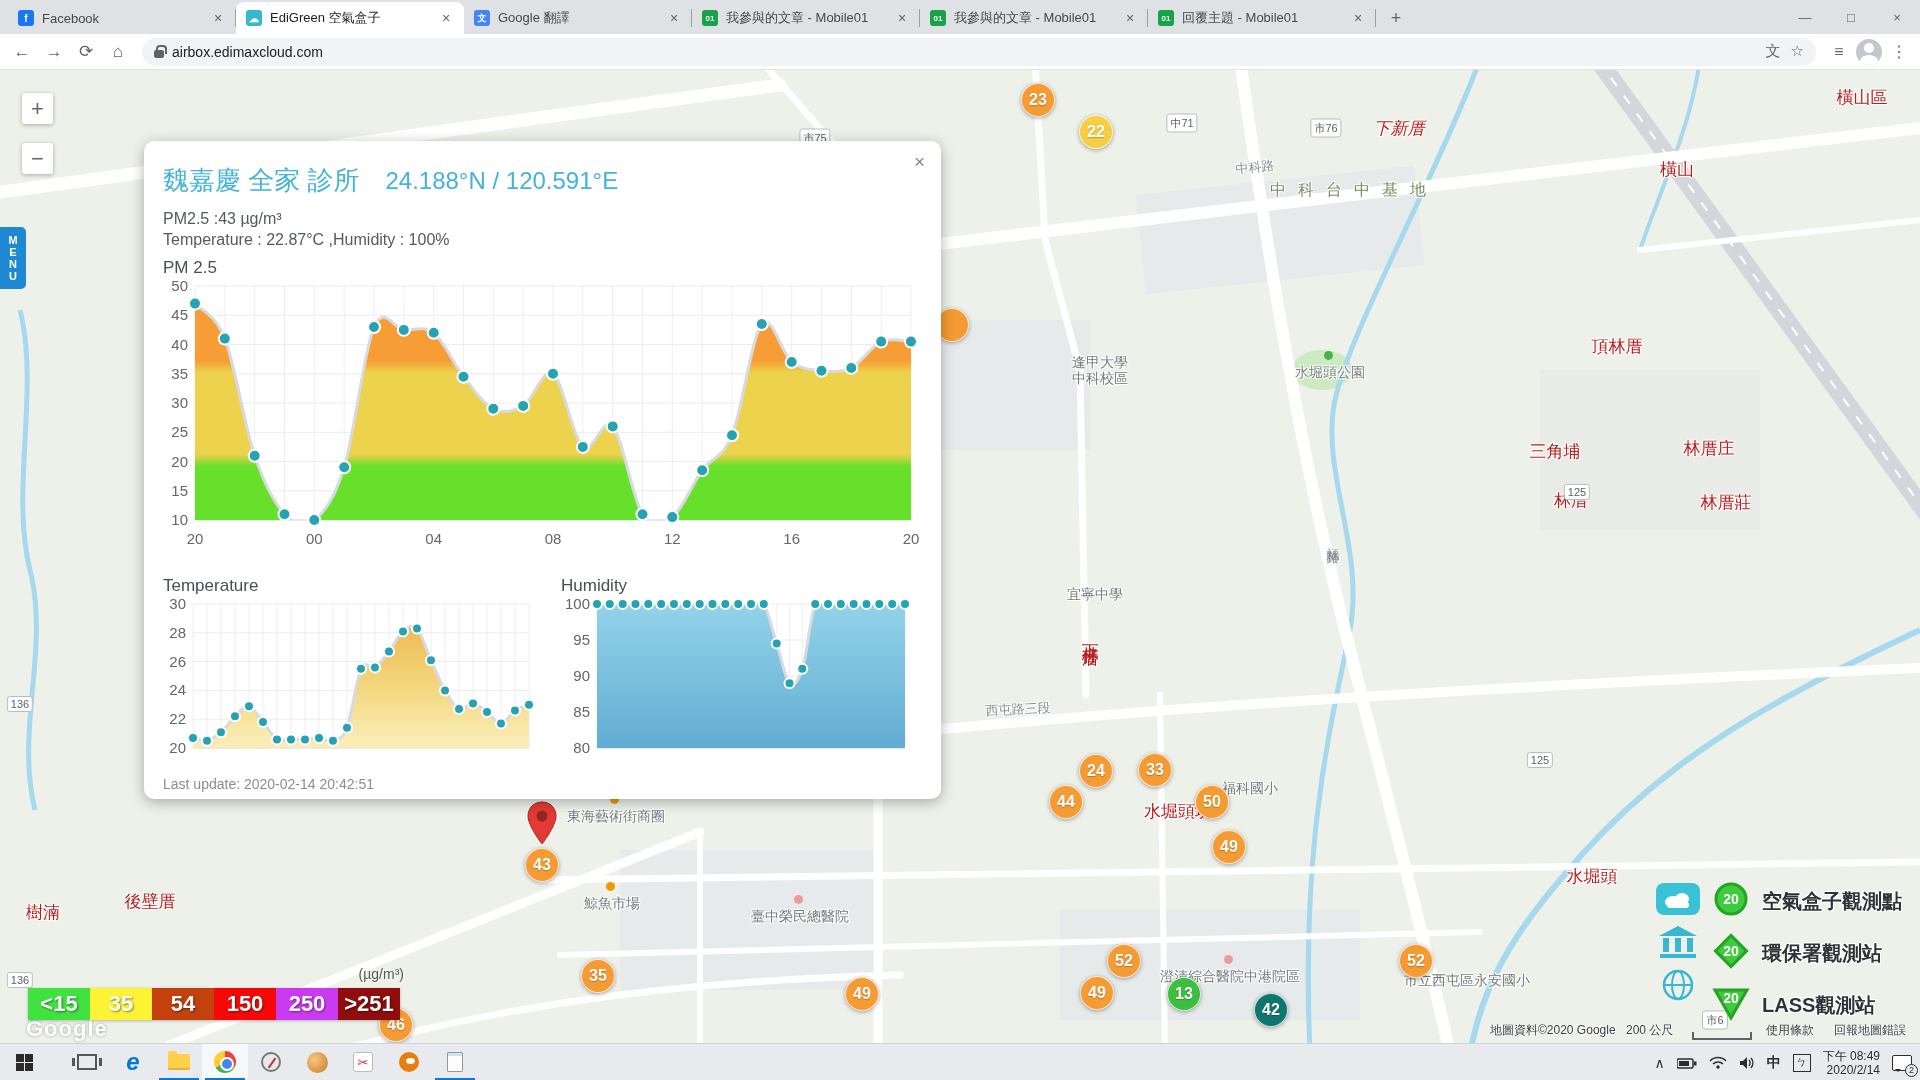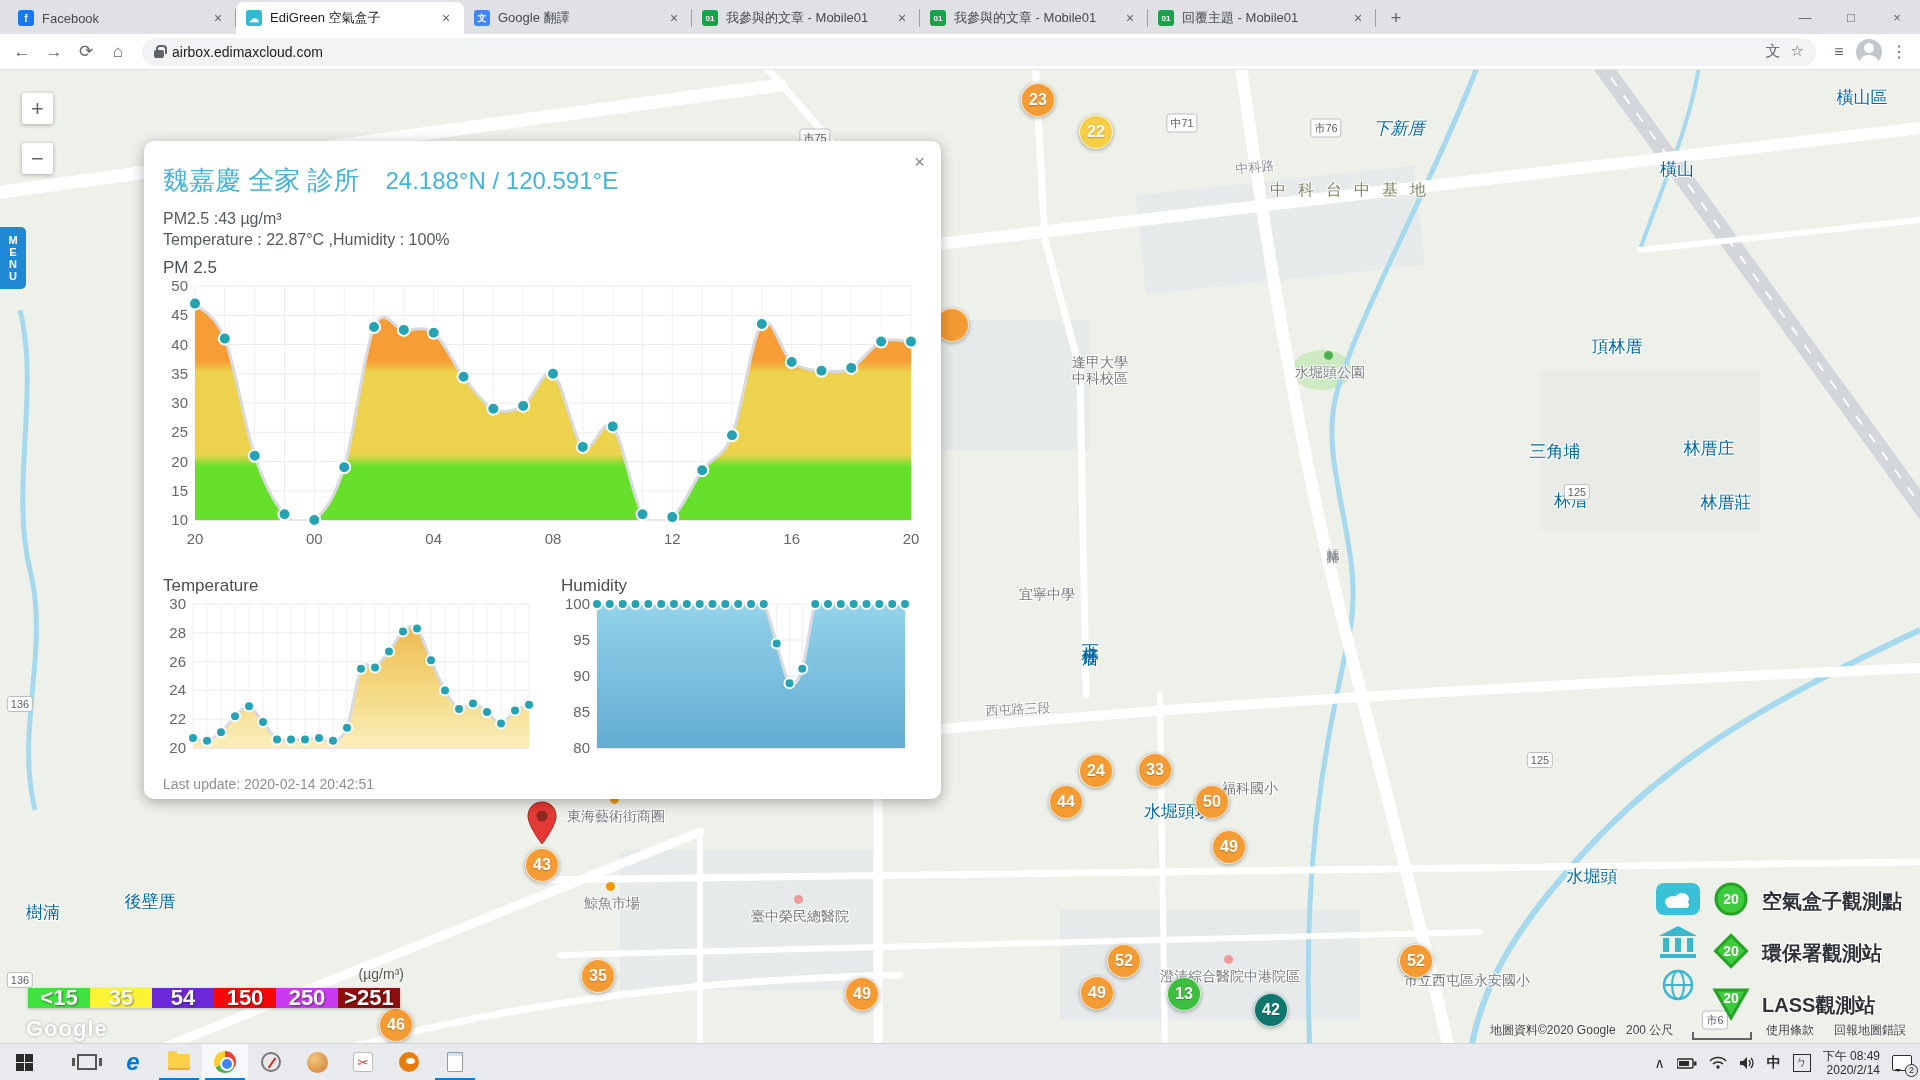--- a/index.html
+++ b/index.html
@@ -32,21 +32,21 @@
   .tbicon { width:26px; height:26px; display:flex; align-items:center; justify-content:center; color:#5f6368; font-size:16px; }
   .avatar { width:26px; height:26px; border-radius:50%; background:#c3c8cf; position:relative; overflow:hidden; }
   .avatar::before { content:""; position:absolute; left:8px; top:4px; width:10px; height:10px; border-radius:50%; background:#fff; }
   .avatar::after { content:""; position:absolute; left:4px; top:16px; width:18px; height:12px; border-radius:50% 50% 0 0; background:#fff; }
 
   
   .map { position:relative; width:1920px; height:973px; background:#eef0ea; overflow:hidden; }
   .map svg.base { position:absolute; left:0; top:0; }
   .lbl { position:absolute; transform:translate(-50%,-50%); white-space:pre; text-align:center; line-height:1.15;
          text-shadow:-1px -1px 0 #fff,1px -1px 0 #fff,-1px 1px 0 #fff,1px 1px 0 #fff; }
-  .lbl.area { font-size:17px; color:#0369a1; }
+  .lbl.area { font-size:17px; color:#b91c1c; }
   .lbl.district { font-size:16px; color:#7f8760; letter-spacing:12px; }
   .lbl.poi { font-size:14px; color:#76797d; }
   .lbl.road { font-size:13px; color:#8a8f94; }
   .lbl.vertical { writing-mode:vertical-rl; letter-spacing:2px; }
   .lbl .dot { display:inline-block; width:9px; height:9px; border-radius:50%; margin-right:3px; vertical-align:1px; }
   .badge { position:absolute; transform:translate(-50%,-50%); min-width:26px; padding:1px 3px; background:#fff; border:1px solid #b9bdc2; border-radius:3px; font-size:11px; color:#5b6066; text-align:center; }
 
   .marker { position:absolute; width:34px; height:34px; border-radius:50%; transform:translate(-50%,-50%); display:flex; align-items:center; justify-content:center; color:#fff; font-size:16px; font-weight:bold; border:1px solid rgba(255,255,255,.75); box-shadow:0 1px 4px rgba(0,0,0,.35); text-shadow:0 1px 1px rgba(0,0,0,.25); z-index:6; }
   .pin { position:absolute; transform:translate(-50%,-100%); z-index:7; }
 
@@ -61,21 +61,21 @@
   .card h1 .coords { font-size:24px; }
   .stats { margin-top:10px; font-size:16px; color:#555a5e; line-height:21px; }
   .chartlabel { font-size:17px; color:#4a4f53; margin-top:8px; }
   .subcharts { display:flex; margin-top:14px; }
   .subcharts .col2 { margin-left:26px; }
   .lastupdate { margin-top:16px; font-size:14px; color:#8a8f94; }
   svg text { font-family:"Liberation Sans", sans-serif; }
 
   
   .colorbar { position:absolute; left:28px; top:918px; display:flex; z-index:15; box-shadow:0 1px 3px rgba(0,0,0,.25); }
-  .colorbar .seg { width:62px; height:20px; display:flex; align-items:center; justify-content:center; color:#fff; font-weight:bold; font-size:22px; text-shadow:1px 1px 2px rgba(0,0,0,.45);text-align:right; }
+  .colorbar .seg { width:62px; height:32px; display:flex; align-items:center; justify-content:center; color:#fff; font-weight:bold; font-size:22px; text-shadow:1px 1px 2px rgba(0,0,0,.45);text-align:right; }
   .cbunit { position:absolute; left:300px; top:896px; width:104px; text-align:right; font-size:14px; color:#555; z-index:15; text-shadow:1px 1px 0 #fff; }
   .gwm { position:absolute; left:26px; top:946px; font-size:22px; color:#fff; font-weight:bold; letter-spacing:1px; text-shadow:0 0 3px rgba(0,0,0,.35); z-index:14; }
 
   
   .legend { position:absolute; left:1712px; top:810px; z-index:12; }
   .legend .row { display:flex; align-items:center; gap:12px; margin-bottom:10px; }
   .legend .label { font-size:20px; font-weight:600; color:#2f3337; text-shadow:-1px -1px 0 #fff,1px -1px 0 #fff,-1px 1px 0 #fff,1px 1px 0 #fff; white-space:nowrap; }
   .utilcol { position:absolute; left:1655px; top:812px; z-index:11; display:flex; flex-direction:column; gap:9px; align-items:center; }
 
   .attrib { position:absolute; top:952px; font-size:12px; color:#3c4043; z-index:13; text-shadow:0 0 2px #fff,0 0 2px #fff; white-space:nowrap; }
@@ -234,21 +234,21 @@
         <div class="lbl area" style="left: 1571px; top: 431px;"><div>林厝</div></div>
         <div class="lbl area" style="left: 1714px; top: 433px; margin-left: 12px;"><div>林厝莊</div></div>
         <div class="lbl area" style="left: 1592px; top: 807px;"><div>水堀頭</div></div>
         <div class="lbl area" style="left: 1178px; top: 742px;"><div>水堀頭坑</div></div>
         <div class="lbl area vertical" style="left: 1090px; top: 565px;"><div>下林仔厝</div></div>
         <div class="lbl area" style="left: 150px; top: 832px;"><div>後壁厝</div></div>
         <div class="lbl area" style="left: 43px; top: 843px;"><div>樹湳</div></div>
         <div class="lbl district" style="left: 1354px; top: 120px;"><div>中科台中基地</div></div>
         <div class="lbl poi" style="left: 1330px; top: 294px;"><span class="dot" style="background: rgb(76, 175, 80);"></span><div>水堀頭公園</div></div>
         <div class="lbl poi" style="left: 1100px; top: 300px;"><div>逢甲大學</div><div>中科校區</div></div>
-        <div class="lbl poi" style="left: 1047px; top: 524px;"><div>宜寧中學</div></div>
+        <div class="lbl poi" style="left: 1095px; top: 524px;"><div>宜寧中學</div></div>
         <div class="lbl poi" style="left: 1250px; top: 718px;"><div>福科國小</div></div>
         <div class="lbl poi" style="left: 800px; top: 838px;"><span class="dot" style="background: rgb(239, 154, 154);"></span><div>臺中榮民總醫院</div></div>
         <div class="lbl poi" style="left: 1230px; top: 898px;"><span class="dot" style="background: rgb(239, 154, 154);"></span><div>澄清綜合醫院中港院區</div></div>
         <div class="lbl poi" style="left: 1467px; top: 910px;"><div>市立西屯區永安國小</div></div>
         <div class="lbl poi" style="left: 616px; top: 738px;"><span class="dot" style="background: rgb(242, 153, 0);"></span><div>東海藝術街商圈</div></div>
         <div class="lbl poi" style="left: 612px; top: 825px;"><span class="dot" style="background: rgb(242, 153, 0);"></span><div>鯨魚市場</div></div>
         <div class="lbl road" style="left: 1255px; top: 98px; transform: translate(-50%, -50%) rotate(-6deg);"><div>中科路</div></div>
         <div class="lbl road vertical" style="left: 878px; top: 640px;"><div>東大路</div></div>
         <div class="lbl road" style="left: 1018px; top: 640px; transform: translate(-50%, -50%) rotate(-3deg);"><div>西屯路三段</div></div>
         <div class="lbl road vertical" style="left: 1332px; top: 470px;"><div>福林路</div></div>
@@ -469,21 +469,21 @@
             </svg>
         </div>
       </div>
       <div class="lastupdate">Last update: 2020-02-14 20:42:51</div>
     </div>
 
     <div class="cbunit">(µg/m³)</div>
     <div class="colorbar" id="colorbar">
         <div class="seg" style="background: rgb(63, 226, 63);">&lt;15</div>
         <div class="seg" style="background: rgb(253, 243, 53);">35</div>
-        <div class="seg" style="background: #6d28d9;">54</div>
+        <div class="seg" style="background: #c2410c;">54</div>
         <div class="seg" style="background: rgb(245, 8, 8);">150</div>
         <div class="seg" style="background: rgb(202, 58, 240);">250</div>
         <div class="seg" style="background: rgb(143, 13, 13);">&gt;251</div>
       </div>
     <div class="gwm">Google</div>
 
     <div class="utilcol">
       <svg width="46" height="34">
         <rect x="1" y="1" width="44" height="32" rx="8" fill="#39c1d7"></rect>
         <ellipse cx="18" cy="20" rx="8" ry="6" fill="#fff"></ellipse>

